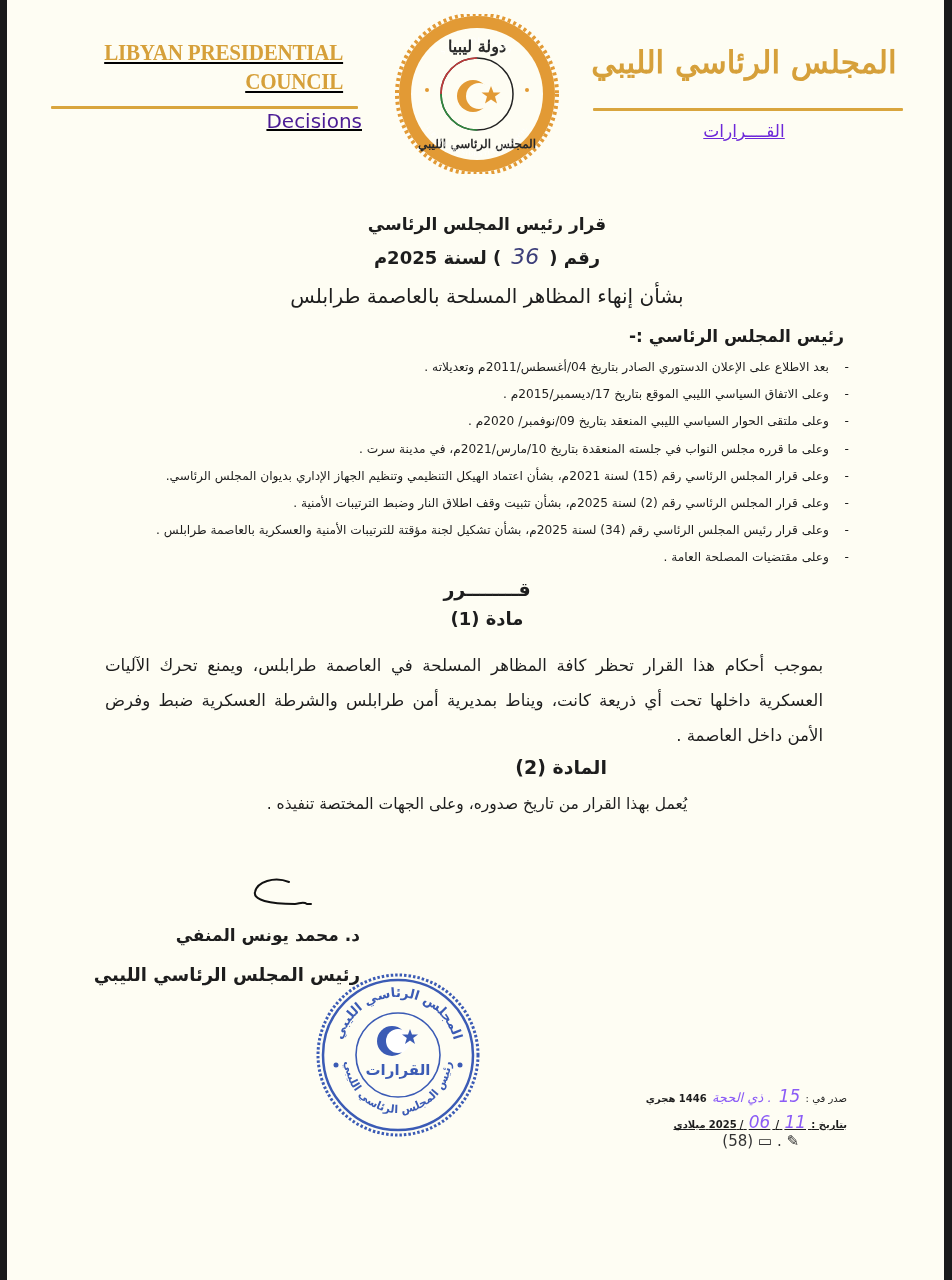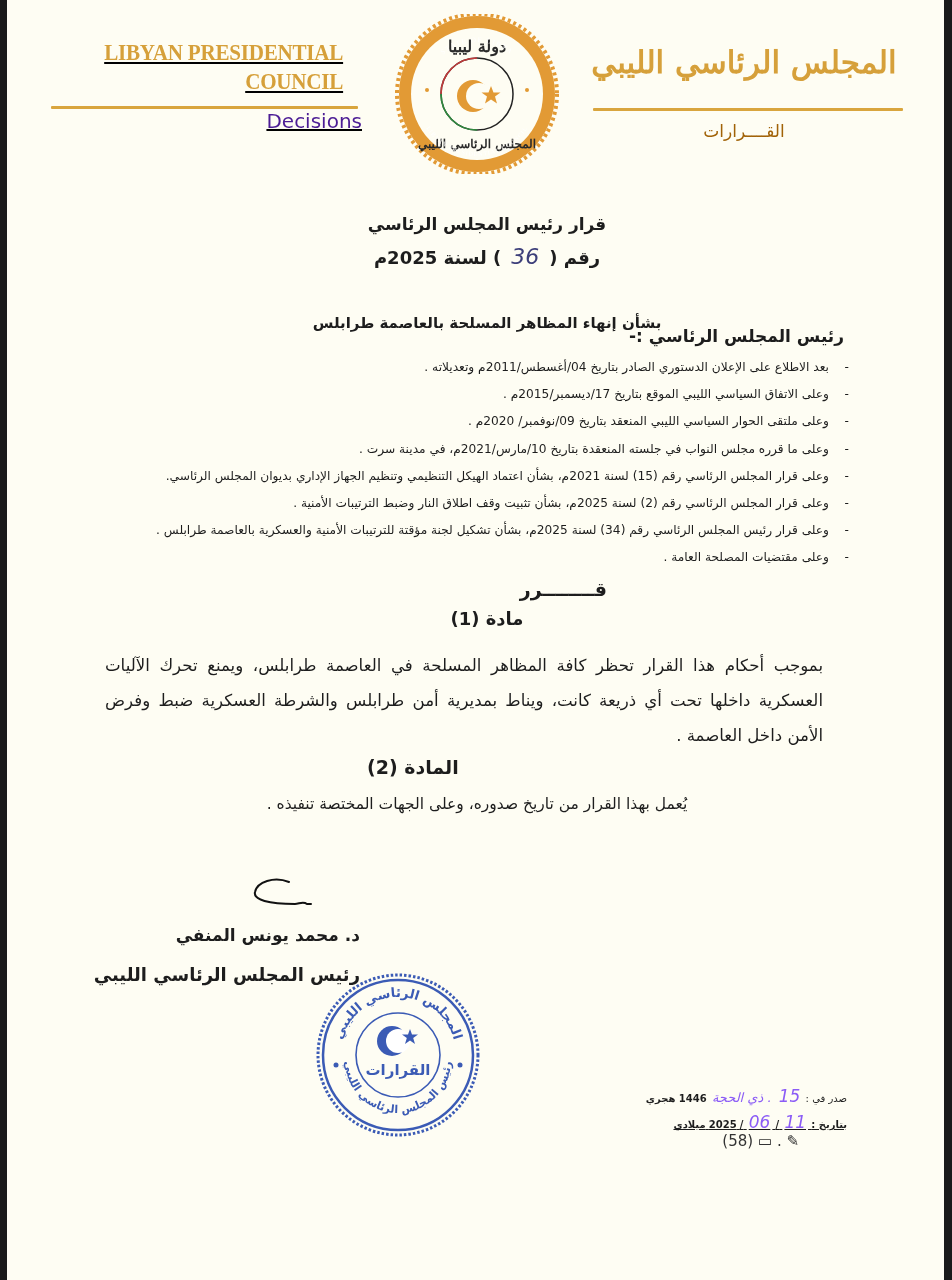--- a/index.html
+++ b/index.html
@@ -25,43 +25,44 @@
   .hdr-left .en-sub {
     font-family:"DejaVu Sans", sans-serif; font-size:20px; color:#4c1d95; margin-top:0;
   }
   .hdr-right { position:absolute; left:578px; top:40px; width:318px; text-align:center; direction:rtl; }
   .hdr-right .ar-title {
     font-family:"DejaVu Serif", serif; font-size:31px; font-weight:bold; color:#d6a03a;
     line-height:44px; white-space:nowrap;
   }
   .hdr-right .hdr-rule { margin:24px 0 0 0; width:310px; }
   .hdr-right .ar-sub {
-    font-family:"DejaVu Sans", sans-serif; font-size:17px; color:#a16207; margin-top:10px;
+    font-family:"DejaVu Sans", sans-serif; font-size:17px; color:#6d28d9; margin-top:10px;
     letter-spacing:5px;
+    text-decoration:underline;
   }
   .seal-top { position:absolute; left:380px; top:14px; width:180px; height:160px; }
 
   
   .ar { direction:rtl; font-family:"DejaVu Sans", sans-serif; color:#1d1d1d; }
   .title-block { position:absolute; left:220px; width:520px; text-align:center; }
   .t1 { top:214px; font-size:17px; font-weight:bold; }
   .t2 { top:244px; font-size:18px; font-weight:bold; }
   .t2 .num {
     font-family:"DejaVu Sans", sans-serif; font-weight:normal; font-size:22px;
     color:#3d3f7a; font-style:italic; padding:0 10px;
   }
-  .t3 { top:284px; font-size:15px; font-weight:bold;margin-top:30px; }
+  .t3 { top:284px; font-size:20px; font-weight:normal; }
   .preamble-head { position:absolute; right:100px; top:326px; font-size:17px; font-weight:bold; }
   .recitals { position:absolute; right:95px; top:354px; list-style:none; margin:0; padding:0; width:720px; }
   .recitals li { font-size:12.2px; line-height:27.2px; white-space:nowrap; position:relative; padding-right:20px; }
   .recitals li .dash { position:absolute; right:0; top:0; }
-  .decides { position:absolute; left:360px; width:240px; top:578px; text-align:right; font-size:19px; font-weight:bold; letter-spacing:6px; }
+  .decides { position:absolute; left:360px; width:240px; top:578px; text-align:center; font-size:19px; font-weight:bold; letter-spacing:6px; }
   .art1-h { position:absolute; left:360px; width:240px; top:608px; text-align:center; font-size:18px; font-weight:bold; }
   .art1-body { position:absolute; left:98px; width:718px; top:648px; font-size:16.6px; line-height:35px; text-align:justify; text-align-last:right; }
-  .art2-h { position:absolute; left:360px; width:240px; top:756px; text-align:left; font-size:19px; font-weight:bold; }
+  .art2-h { position:absolute; left:360px; width:240px; top:756px; text-align:right; font-size:19px; font-weight:bold; }
   .art2-body { position:absolute; left:200px; width:540px; top:795px; text-align:center; font-size:15.5px; }
 
   
   .signature { position:absolute; left:242px; top:874px; width:70px; height:40px; }
   .sig-name { position:absolute; right:584px; top:925px; font-size:17px; font-weight:bold; white-space:nowrap; }
   .sig-title { position:absolute; right:584px; top:964px; font-size:18px; font-weight:bold; white-space:nowrap; }
   .seal-blue { position:absolute; left:306px; top:970px; width:170px; height:170px; }
 
   
   .issue { position:absolute; left:630px; top:1083px; width:210px; direction:rtl; font-family:"DejaVu Sans", sans-serif; font-size:10px; color:#1d1d1d; }

